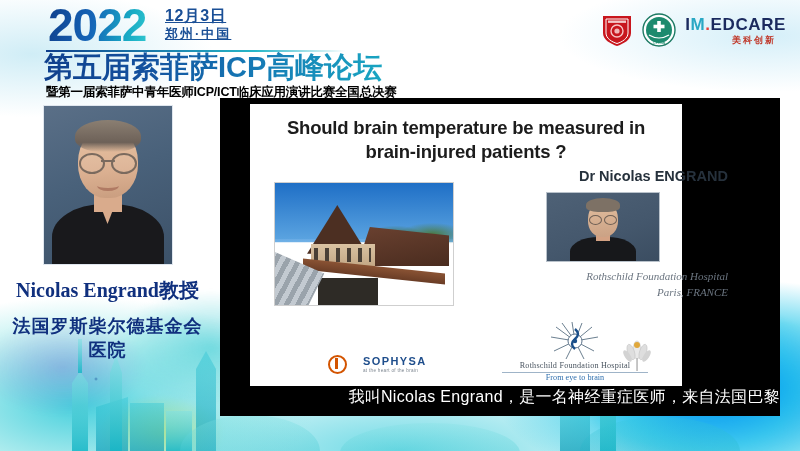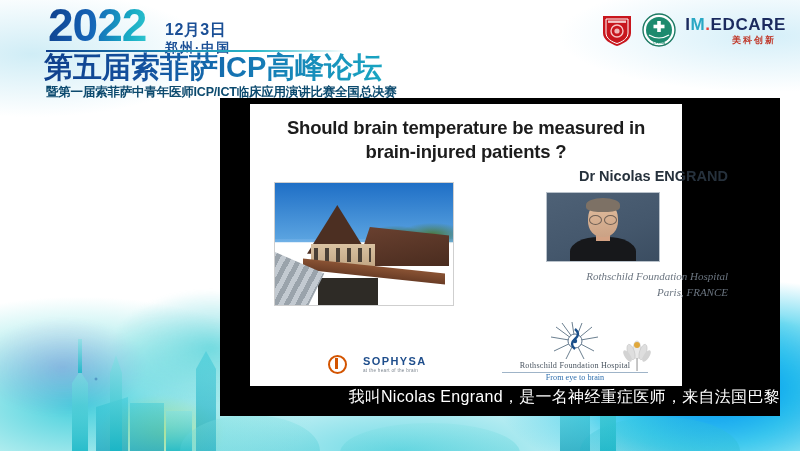--- a/index.html
+++ b/index.html
@@ -77,24 +77,25 @@
     letter-spacing: -1px;
     font-family: "Liberation Sans", sans-serif;
     background: linear-gradient(100deg, #0f3f8c 0%, #1565b8 45%, #17a9c4 80%, #2fc6cf 100%);
     -webkit-background-clip: text;
     background-clip: text;
     color: transparent;
     line-height: 1;
   }
   .datecity {
     position: absolute;
-    left: 165px; top: 20px;
+    left: 165px; top: 6px;
     color: #1a4f96;
     font-weight: bold;
     line-height: 1.25;
+    text-decoration: underline;
   }
   .datecity .d1 { font-size: 16px; display:block; letter-spacing: .5px;}
   .datecity .d2 { font-size: 13px; display:block; letter-spacing: 2px;}
   .hr-grad {
     position: absolute;
     left: 46px; top: 50px;
     width: 300px; height: 2px;
     background: linear-gradient(90deg, #0f3f8c, #27b7c8 70%, rgba(255,255,255,0));
   }
   .main-title {
@@ -108,21 +109,21 @@
     -webkit-background-clip: text;
     background-clip: text;
     color: transparent;
     line-height: 1.1;
   }
   .sub-title {
     position: absolute;
     left: 46px; top: 84px;
     font-size: 12.5px;
     font-weight: bold;
-    color: #0c4a6e;
+    color: #000000;
     white-space: nowrap;
     letter-spacing: -0.2px;
   }
 
   
   .logos {
     position: absolute;
     right: 14px; top: 13px;
     display: flex;
     align-items: center;
@@ -432,20 +433,40 @@
         <path d="M7,22 Q17,28 27,22" fill="none" stroke="#ffffff" stroke-width="1.2"></path>
         <text x="17" y="31" font-size="4" fill="#1d8a6e" text-anchor="middle">CHINA</text>
       </svg>
       <div class="logo-imed">
         <div class="wordmark">I<span class="m1">M</span><span class="dot">.</span>EDCARE</div>
         <div class="cn">美科创新</div>
       </div>
     </div>
   </div>
 
+  <div class="speaker">
+    <div class="portrait">
+      <div class="p-body"></div>
+      <div class="p-neck"></div>
+      <div class="p-head"></div>
+      <div class="p-hair"></div>
+      <div class="p-glass">
+          <i class="l"></i>
+          <b></b>
+          <i class="r"></i>
+        </div>
+      <div class="p-smile"></div>
+      <div class="p-vee"></div>
+    </div>
+    <div class="sp-name">Nicolas Engrand教授</div>
+    <div class="sp-org">
+      <div>法国罗斯柴尔德基金会</div>
+      <div>医院</div>
+    </div>
+  </div>
 
   <div class="videoframe">
     <div class="slide">
 
       <div class="slide-title">
         <div>Should brain temperature be measured in</div>
         <div>brain-injured patients ?</div>
       </div>
 
       <div class="slide-left">

